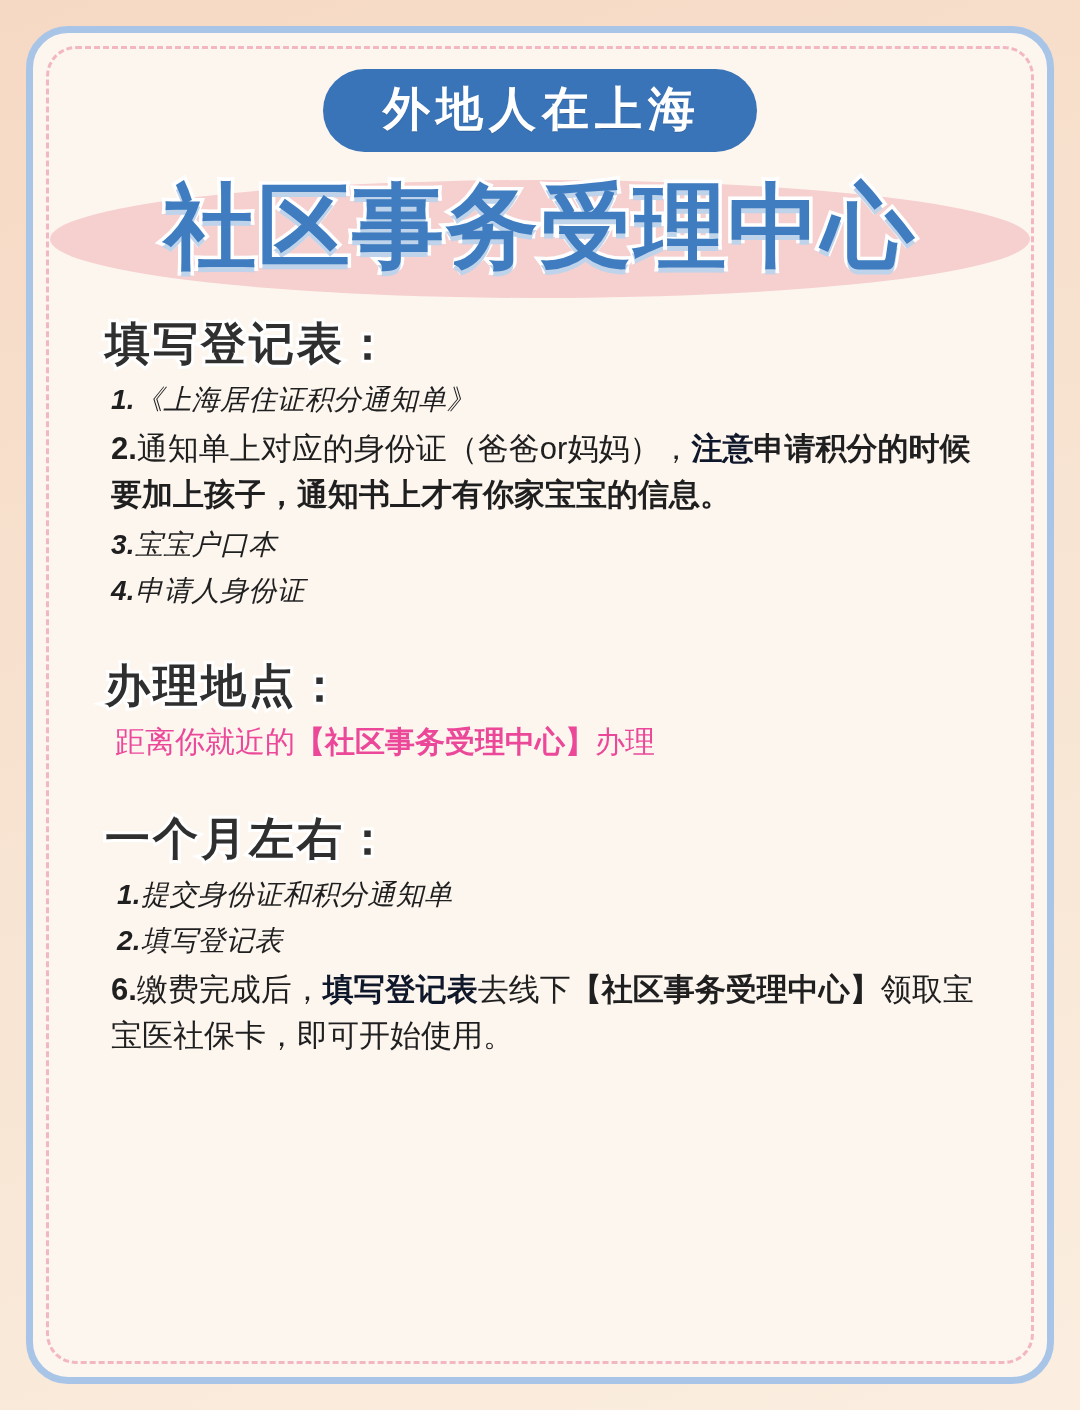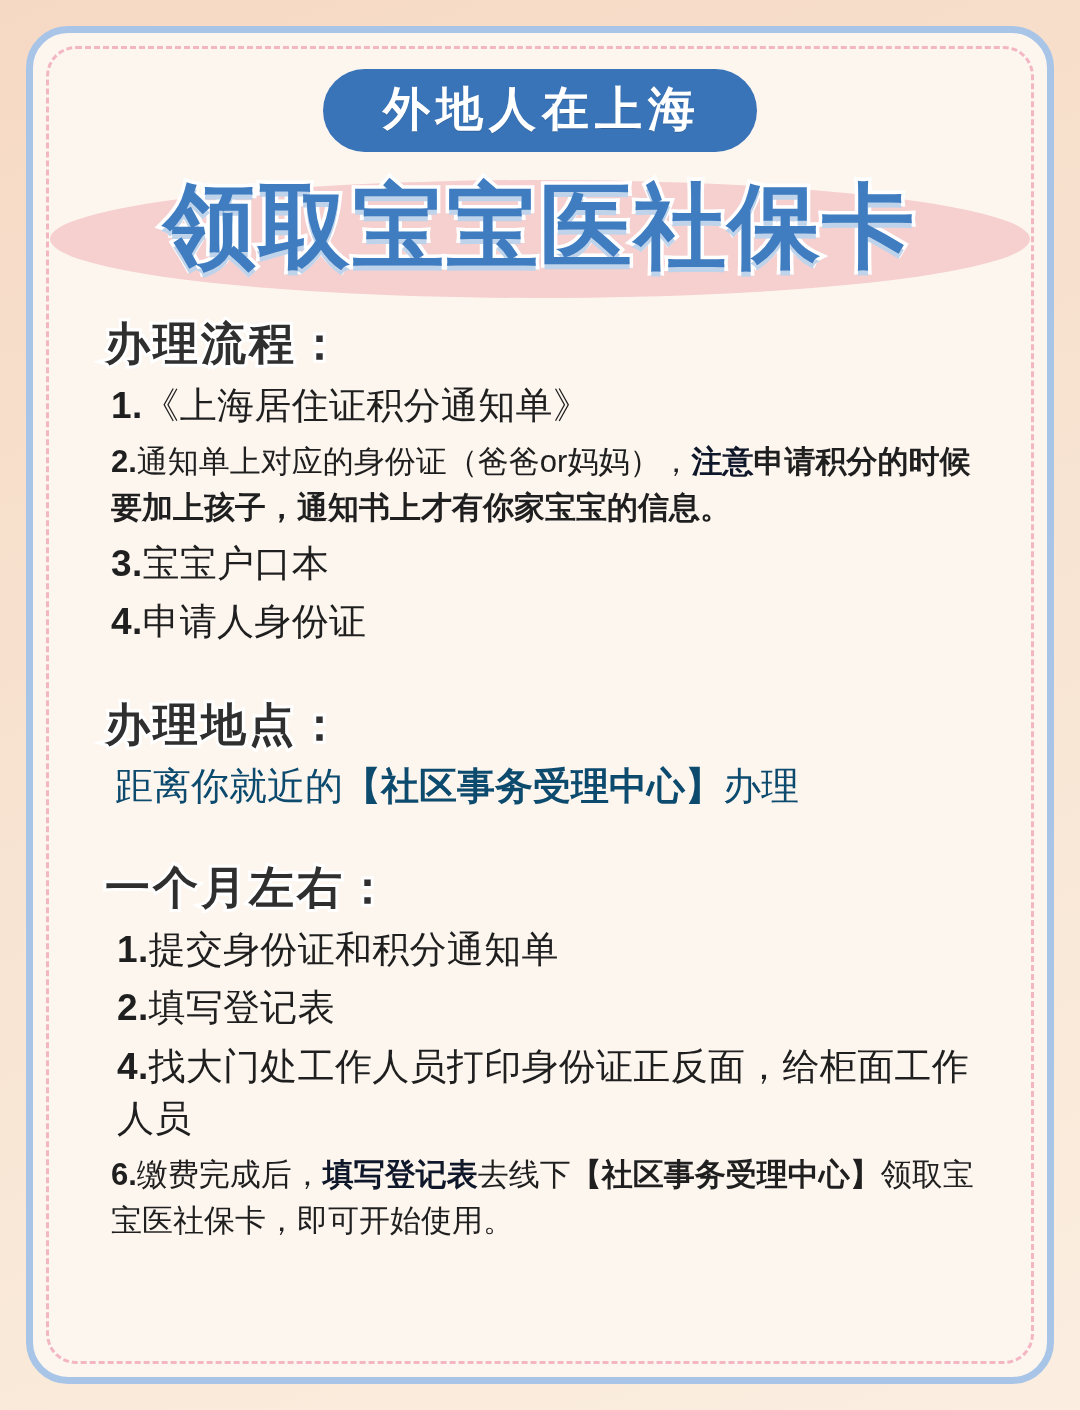--- a/index.html
+++ b/index.html
@@ -107,25 +107,26 @@
     letter-spacing: 3px;
     -webkit-text-stroke: 6px #ffffff;
     paint-order: stroke fill;
     margin: 6px 0 6px 22px;
   }
   .section-head.gap-top {
     margin-top: 46px;
   }
 
   .line {
-    font-size: 37px;
+    font-size: 28px;
     color: #1f1f1f;
     line-height: 1.42;
     margin: 2px 0 6px 28px;
     letter-spacing: 0.3px;
+    font-style: italic;
   }
   .line.indent-small {
     margin-left: 34px;
   }
   .num {
     font-weight: bold;
   }
   .red {
     color: #0f172a;
     font-weight: bold;
@@ -133,43 +134,43 @@
   .bold {
     font-weight: bold;
   }
   .wrap-line {
     font-size: 31px;
     color: #1f1f1f;
     line-height: 1.5;
     margin: 0 0 6px 28px;
   }
   .place-line {
-    font-size: 38px;
-    color: #0c4a6e;
+    font-size: 30px;
+    color: #ec4899;
     margin: 0 0 6px 32px;
   }
 </style>
 </head>
 <body>
 
 <div class="page">
   <div class="outer-frame"></div>
   <div class="inner-frame">
     <div class="content">
 
       <div class="pill-row">
         <div class="blue-pill">外地人在上海</div>
       </div>
 
       <div class="title-wrap">
         <div class="title-ellipse"></div>
-        <div class="main-title">领取宝宝医社保卡</div>
-      </div>
-
-      <div class="section-head">办理流程：</div>
+        <div class="main-title">社区事务受理中心</div>
+      </div>
+
+      <div class="section-head">填写登记表：</div>
 
       <div class="line">
         <span class="num">1.</span><span>《上海居住证积分通知单》</span>
       </div>
 
       <div class="wrap-line">
         <span class="num">2.</span><span>通知单上对应的身份证（爸爸or妈妈），</span><span class="red">注意</span><span class="bold">申请积分的时候要加上孩子，通知书上才有你家宝宝的信息。</span>
       </div>
 
       <div class="line">
@@ -186,22 +187,19 @@
       </div>
 
       <div class="section-head gap-top">一个月左右：</div>
 
       <div class="line indent-small">
         <span class="num">1.</span><span>提交身份证和积分通知单</span>
       </div>
       <div class="line indent-small">
         <span class="num">2.</span><span>填写登记表</span>
       </div>
-      <div class="line indent-small">
-        <span class="num">4.</span><span>找大门处工作人员打印身份证正反面，给柜面工作人员</span>
-      </div>
       <div class="wrap-line indent-small">
         <span class="num">6.</span><span>缴费完成后，</span><span class="red">填写登记表</span><span>去线下</span><span class="bold">【社区事务受理中心】</span><span>领取宝宝医社保卡，即可开始使用。</span>
       </div>
 
     </div>
   </div>
 </div>
 
 </body></html>

